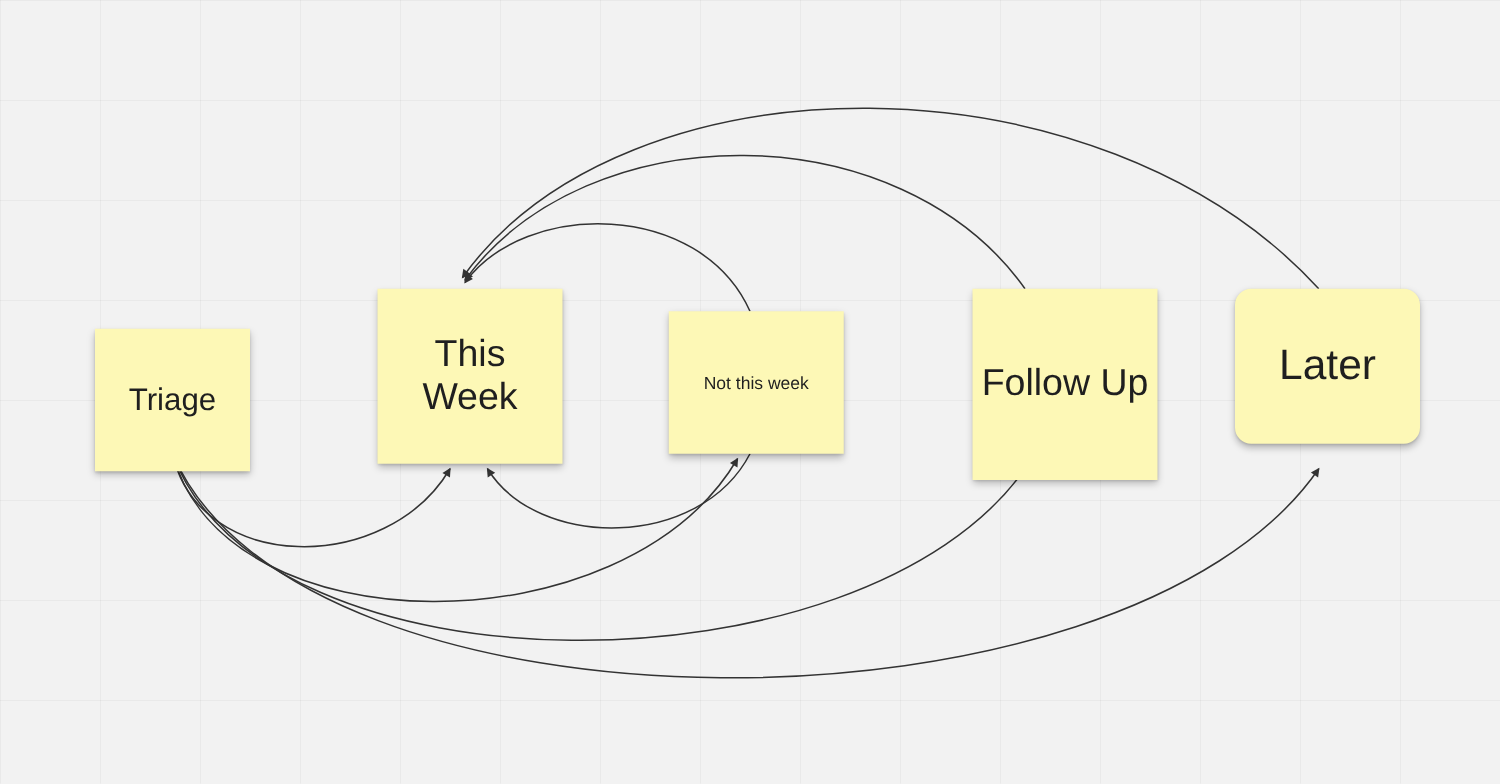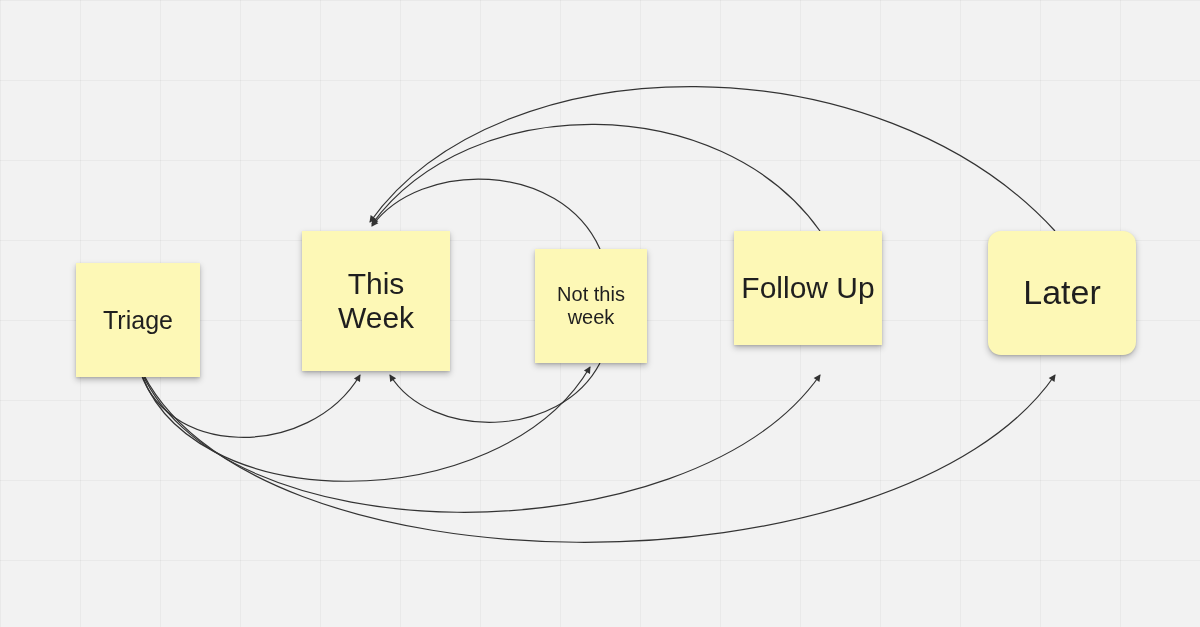--- a/index.html
+++ b/index.html
@@ -39,22 +39,22 @@
     text-align: center;
     color: #1f1f1f;
     line-height: 1.15;
     padding: 6px;
     box-sizing: border-box;
   }
   .note span { display: block; }
   
   .n-triage   { left: 76px;  top: 263px; width: 124px; height: 114px; font-size: 25px; }
   .n-thisweek { left: 302px; top: 231px; width: 148px; height: 140px; font-size: 30px; justify-content: flex-end; }
-  .n-notthis  { left: 535px; top: 249px; width: 112px; height: 114px; font-size: 20px; text-align: center; }
-  .n-followup { left: 734px; top: 231px; width: 148px; height: 114px; font-size: 30px; }
+  .n-notthis  { left: 535px; top: 249px; width: 140px; height: 114px; font-size: 14px; text-align: center; }
+  .n-followup { left: 778px; top: 231px; width: 148px; height: 153px; font-size: 30px; }
   .n-later    { left: 988px; top: 231px; width: 148px; height: 124px; font-size: 34px; border-radius: 13px; }
 </style>
 </head>
 <body>
 
 <div class="canvas">
 
   <svg class="arrows" viewBox="0 0 1200 627">
     <defs>
       <marker id="arrowhead" markerWidth="9" markerHeight="9" refX="7" refY="4.5" orient="auto" markerUnits="userSpaceOnUse">

